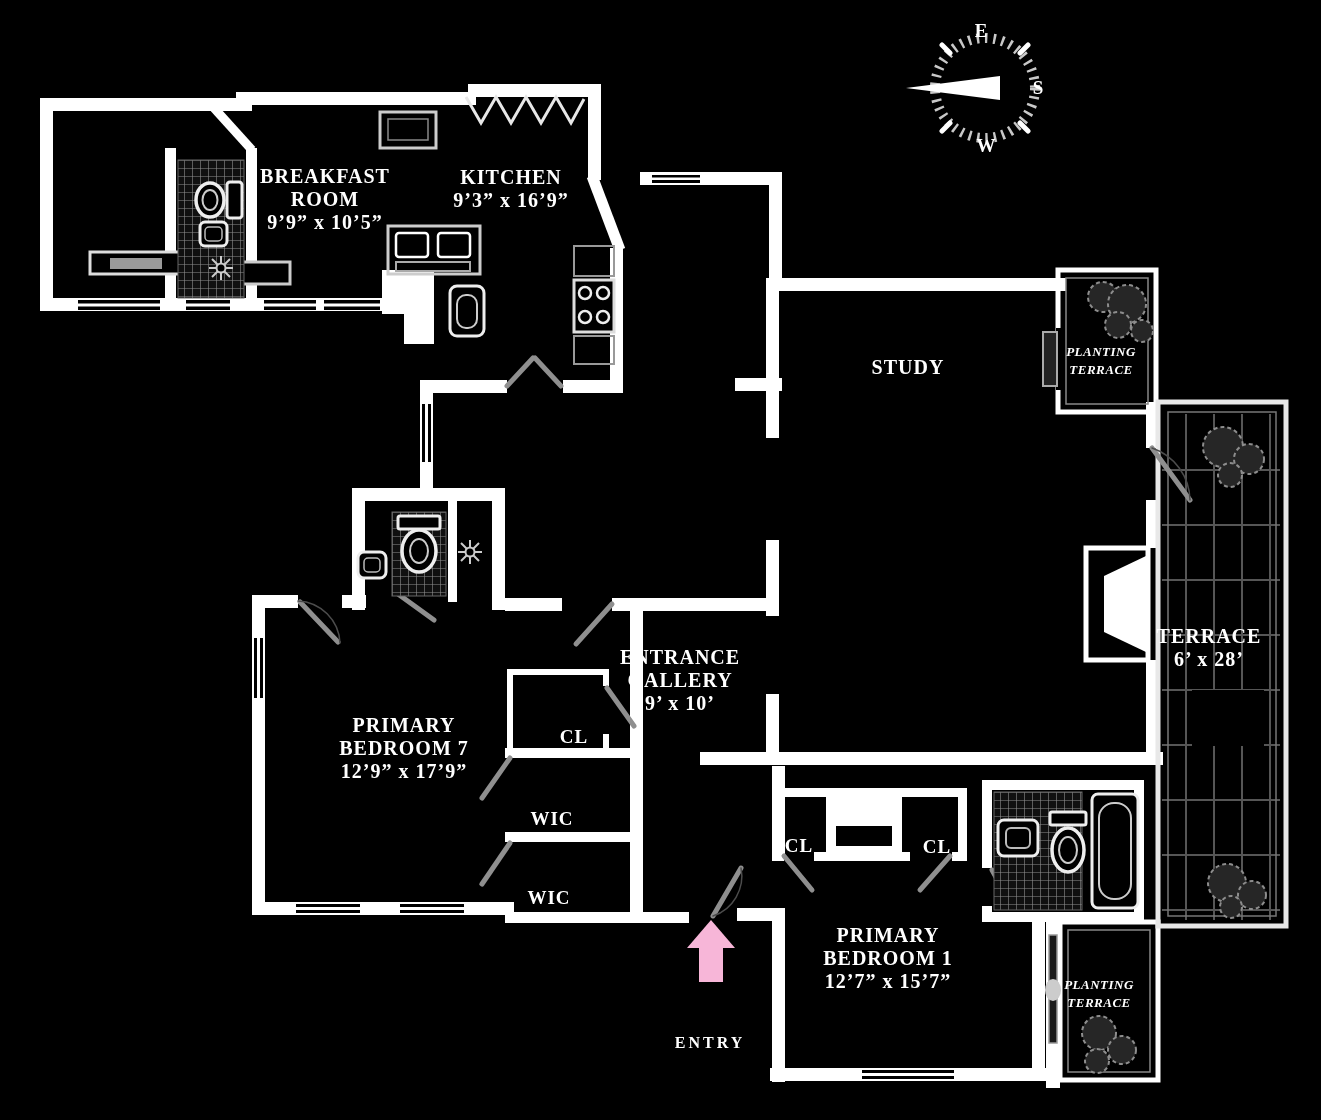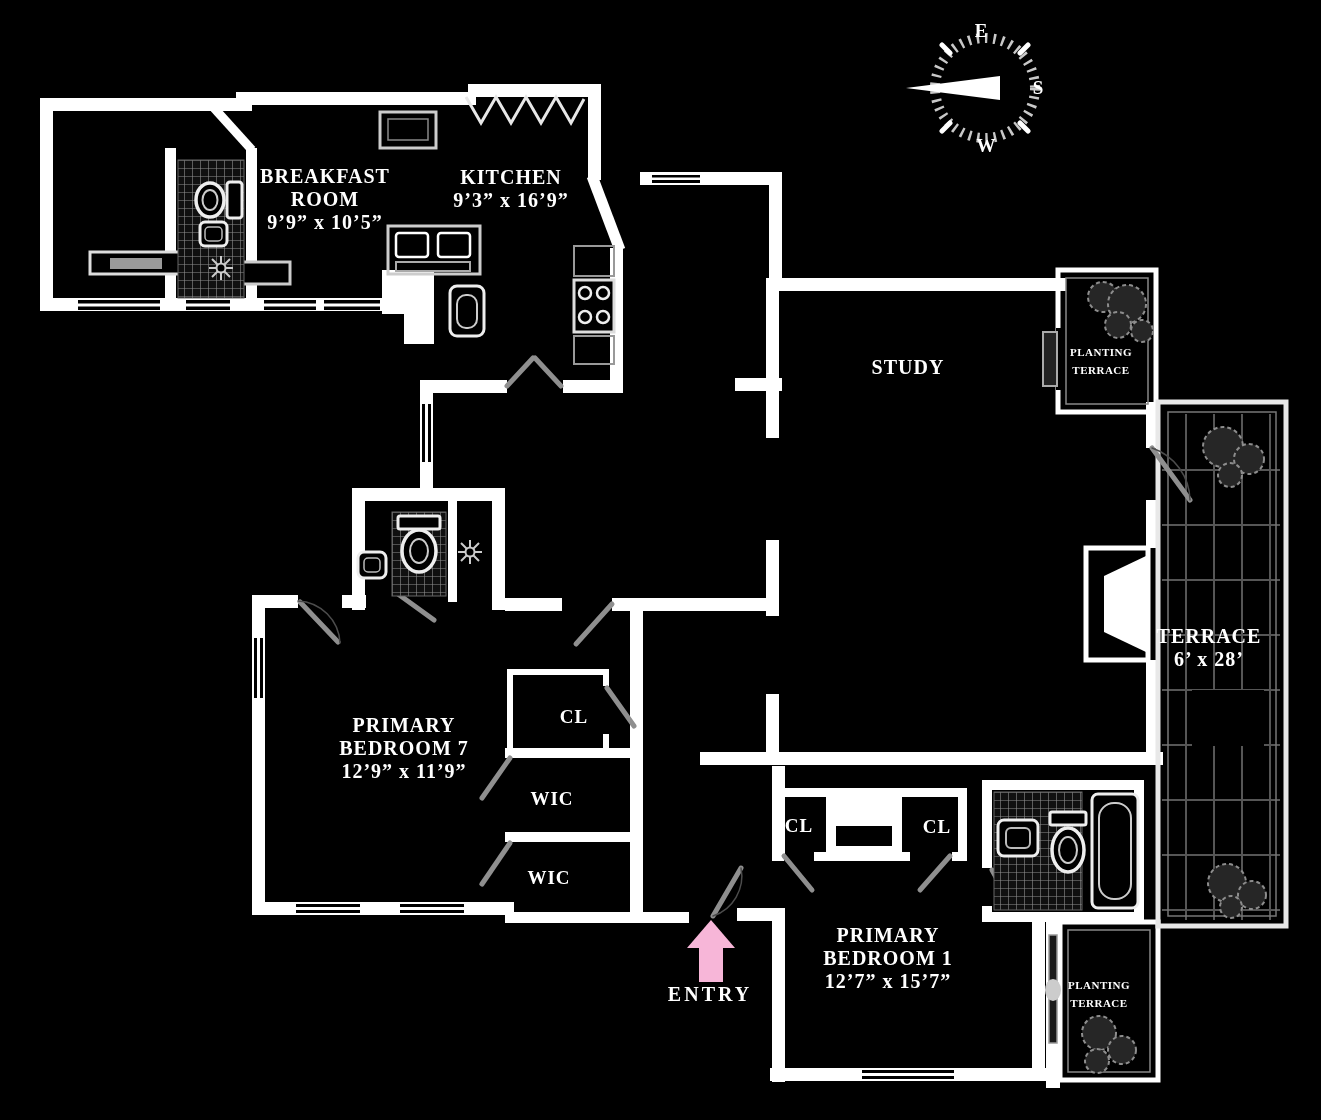--- a/index.html
+++ b/index.html
@@ -2,23 +2,23 @@
 <html><head>
 <meta charset="utf-8">
 <style>
   html,body{margin:0;padding:0;background:#000;}
   .stage{position:relative;width:1321px;height:1120px;background:#000;overflow:hidden;
          font-family:"Liberation Serif","DejaVu Serif",serif;}
   .stage svg{position:absolute;left:0;top:0;}
   .lbl{position:absolute;transform:translateX(-50%);text-align:center;color:#fff;
        font-weight:bold;white-space:nowrap;}
   .lbl .ln{display:block;font-size:20px;line-height:23px;letter-spacing:1px;}
-  .lbl.sm .ln{font-size:11px;line-height:18px;letter-spacing:0.5px;}
-  .lbl.tag .ln{font-size:19px;line-height:22px;letter-spacing:1px;}
-  .lbl.entry .ln{font-size:20px;line-height:23px;letter-spacing:3px;}
+  .lbl.sm .ln{font-size:13px;line-height:18px;letter-spacing:0.5px;font-style:italic;}
+  .lbl.tag .ln{font-size:19px;line-height:22px;letter-spacing:1px;margin-top:20px;}
+  .lbl.entry .ln{font-size:16px;line-height:23px;letter-spacing:3px;margin-top:48px;}
   .lbl.compass .ln{font-size:19px;line-height:22px;letter-spacing:0;}
 </style>
 </head>
 <body>
 
 <div class="stage">
 
 <svg width="1321" height="1120" viewBox="0 0 1321 1120">
   <defs>
     <pattern id="tile" width="8" height="8" patternUnits="userSpaceOnUse">
@@ -275,24 +275,29 @@
   <span class="ln">STUDY</span>
 </div>
 <div class="lbl sm" style="left:1101px;top:343px">
   <span class="ln">PLANTING</span>
   <span class="ln">TERRACE</span>
 </div>
 <div class="lbl" style="left:1209px;top:625px">
   <span class="ln">TERRACE</span>
   <span class="ln">6’ x 28’</span>
 </div>
+<div class="lbl" style="left:680px;top:646px">
+  <span class="ln">ENTRANCE</span>
+  <span class="ln">GALLERY</span>
+  <span class="ln">9’ x 10’</span>
+</div>
 <div class="lbl" style="left:404px;top:714px">
   <span class="ln">PRIMARY</span>
   <span class="ln">BEDROOM 7</span>
-  <span class="ln">12’9” x 11’9”</span>
+  <span class="ln">12’9” x 17’9”</span>
 </div>
 <div class="lbl tag" style="left:574px;top:706px">
   <span class="ln">CL</span>
 </div>
 <div class="lbl tag" style="left:552px;top:788px">
   <span class="ln">WIC</span>
 </div>
 <div class="lbl tag" style="left:549px;top:867px">
   <span class="ln">WIC</span>
 </div>

